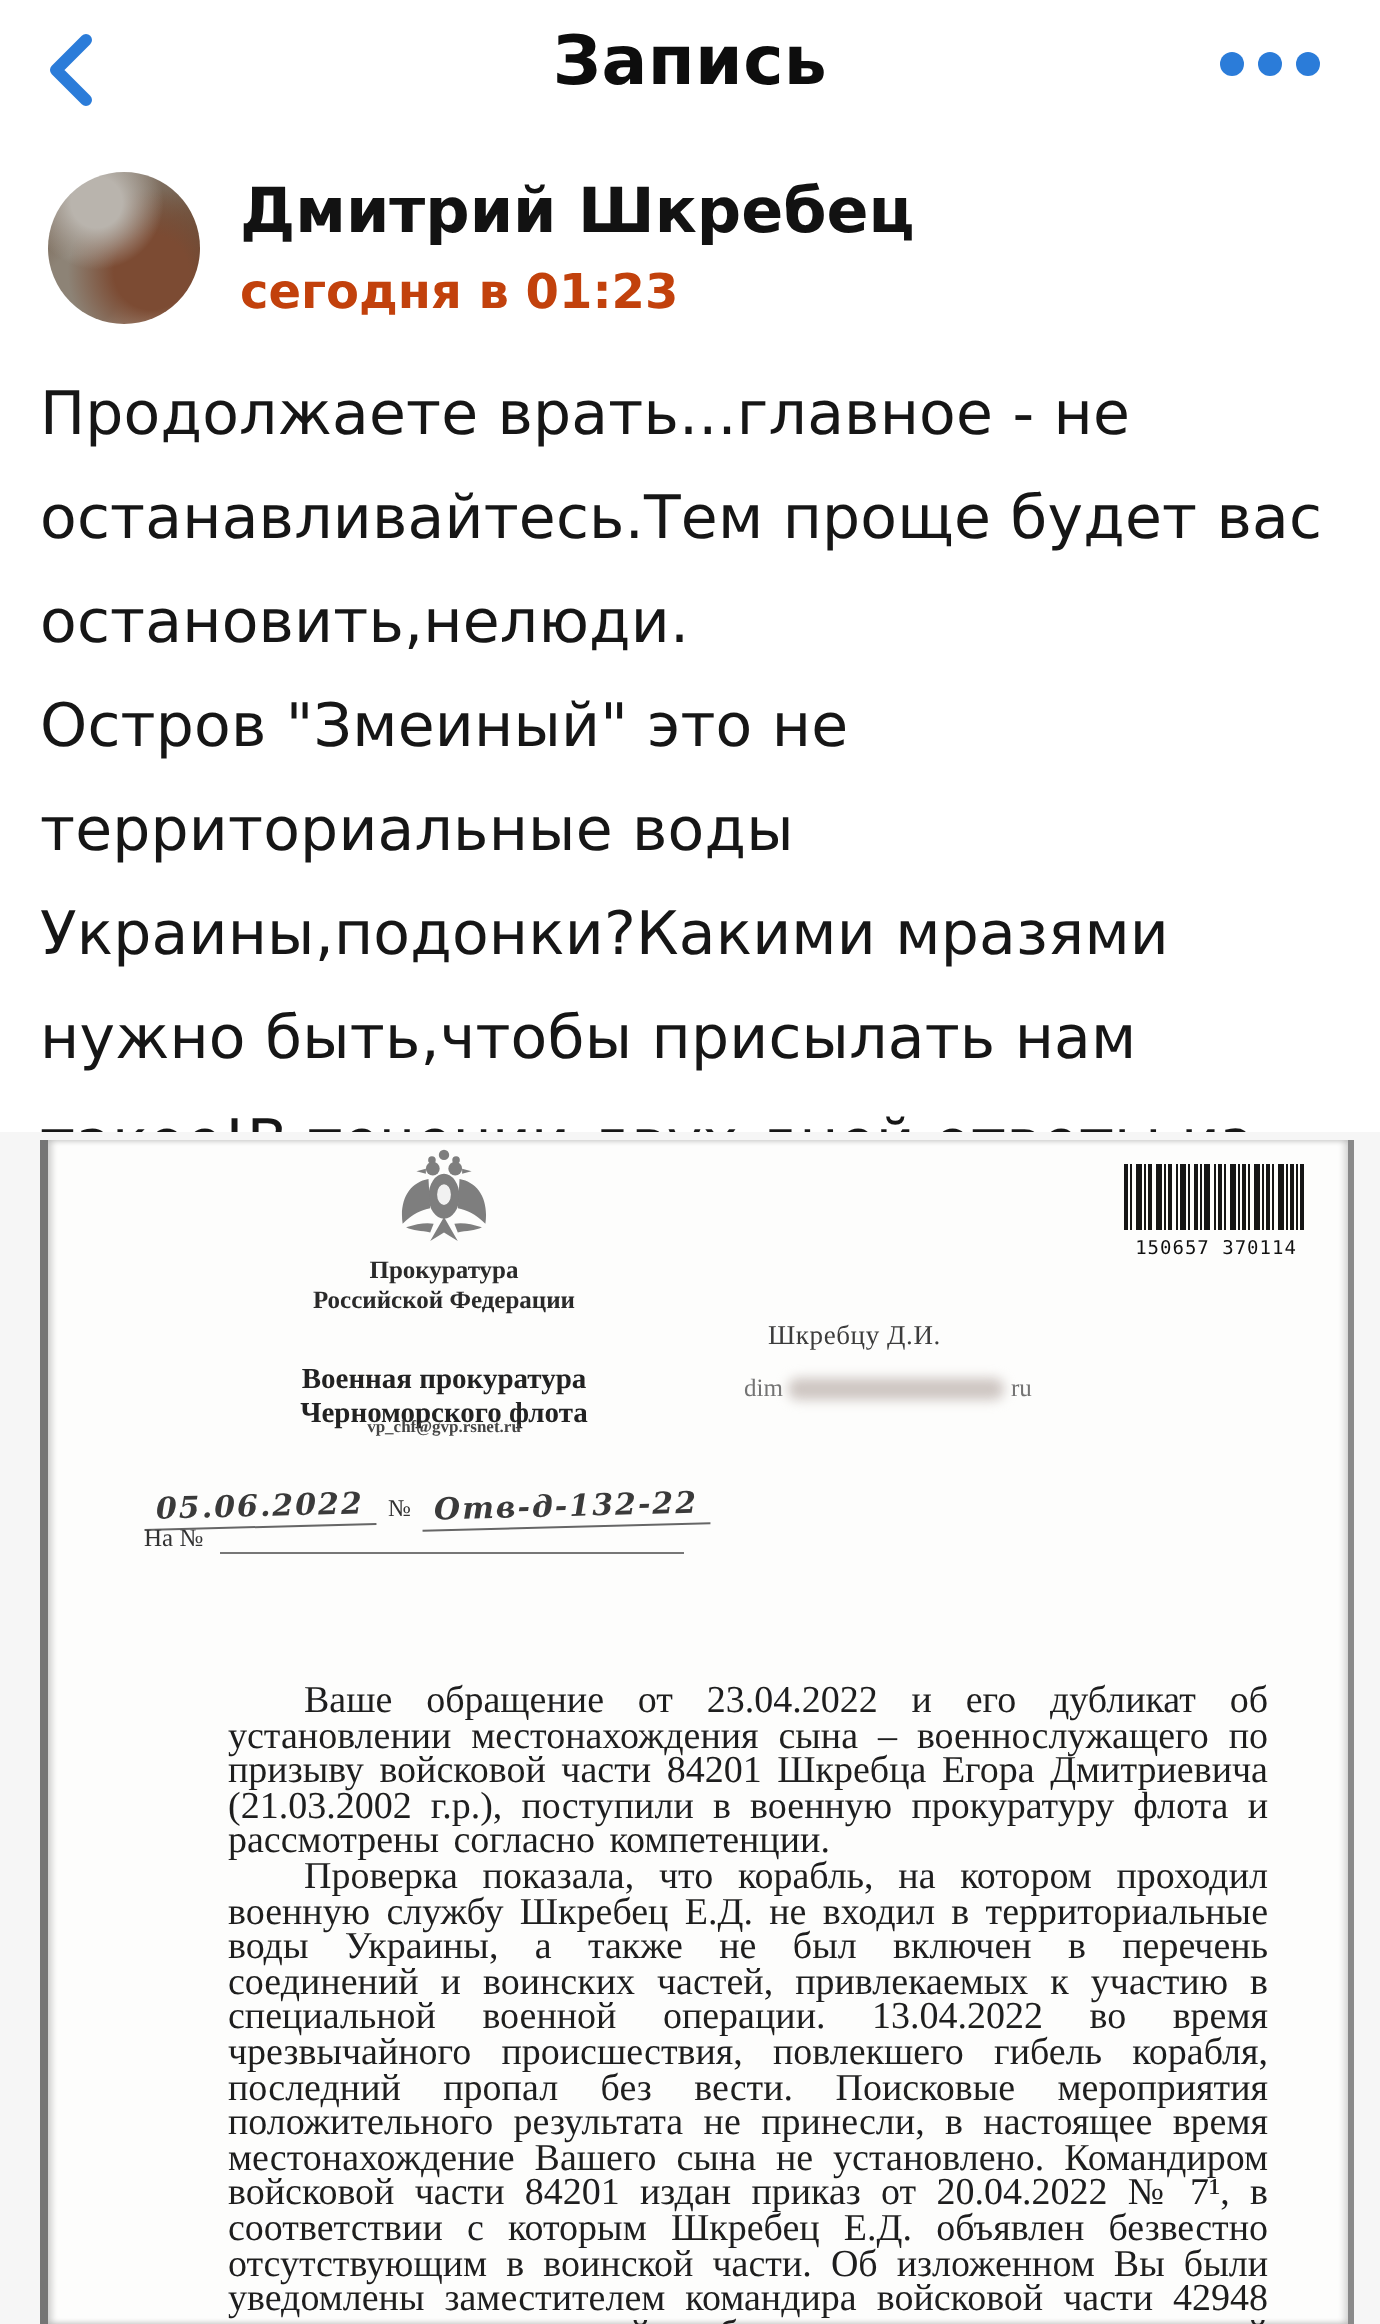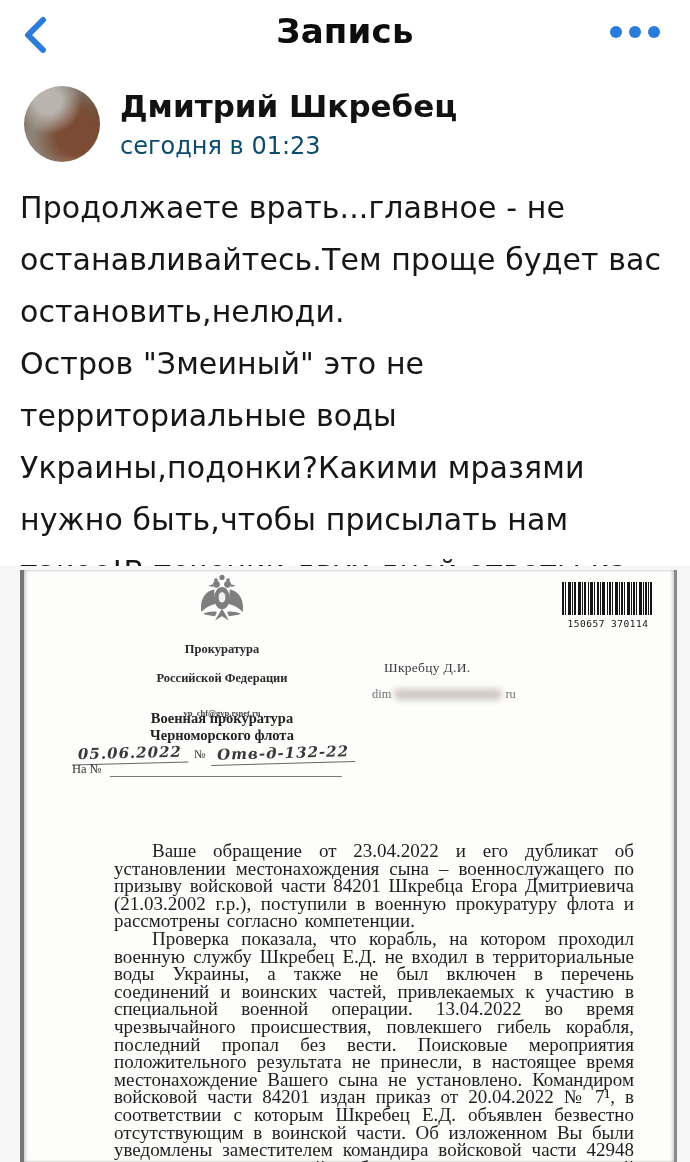--- a/index.html
+++ b/index.html
@@ -44,21 +44,21 @@
     flex: 0 0 76px;
     background:
       radial-gradient(circle at 32% 20%, #b9b4ad 0 16%, rgba(0,0,0,0) 42%),
       radial-gradient(circle at 68% 66%, #7c4b33 0 26%, rgba(0,0,0,0) 58%),
       radial-gradient(circle at 22% 78%, #8d8376 0 22%, rgba(0,0,0,0) 52%),
       radial-gradient(circle at 52% 95%, #cfc4b6 0 14%, rgba(0,0,0,0) 40%),
       linear-gradient(160deg, #90897f 0%, #6f5744 45%, #5e4634 72%, #8b7f70 100%);
   }
   .post-head-text { margin-left: 20px; }
   .author-name { font-size: 31px; font-weight: 700; color: #121212; line-height: 1.2; }
-  .post-time { font-size: 24px; color: #0c4a6e; margin-top: 6px; }
+  .post-time { font-size: 24px; color: #c2410c; margin-top: 6px; font-weight: bold; }
 
   
   .post-text {
     padding: 20px 18px 0 20px;
     font-size: 30px;
     line-height: 52px;
     color: #161616;
     white-space: pre-line;
     letter-spacing: 0.1px;
   }
@@ -84,21 +84,21 @@
   }
 
   .doc-header { position: relative; height: 270px; }
 
   .emblem { position: absolute; left: 172px; top: 4px; width: 52px; height: 50px; opacity: 0.8; }
 
   .org-block {
     position: absolute; left: 42px; top: 58px; width: 312px;
     text-align: center;
   }
-  .org-small { font-size: 12.5px; font-weight: 700; line-height: 15px; color: #2a2a2a; margin-top: 14px; }
+  .org-small { font-size: 12.5px; font-weight: 700; line-height: 15px; color: #2a2a2a; }
   .org-big   { font-size: 14.5px; font-weight: 700; line-height: 17px; color: #222; margin-top: 24px; }
   .addr-block {
     position: absolute; left: 42px; top: 138px; width: 312px;
     text-align: center;
     font-size: 8.5px; font-weight: 700; line-height: 11px; color: #444;
   }
   .hand-row {
     position: absolute; left: 48px; top: 174px; width: 330px;
     font-size: 15px;
     display: flex; align-items: flex-end; gap: 6px;

